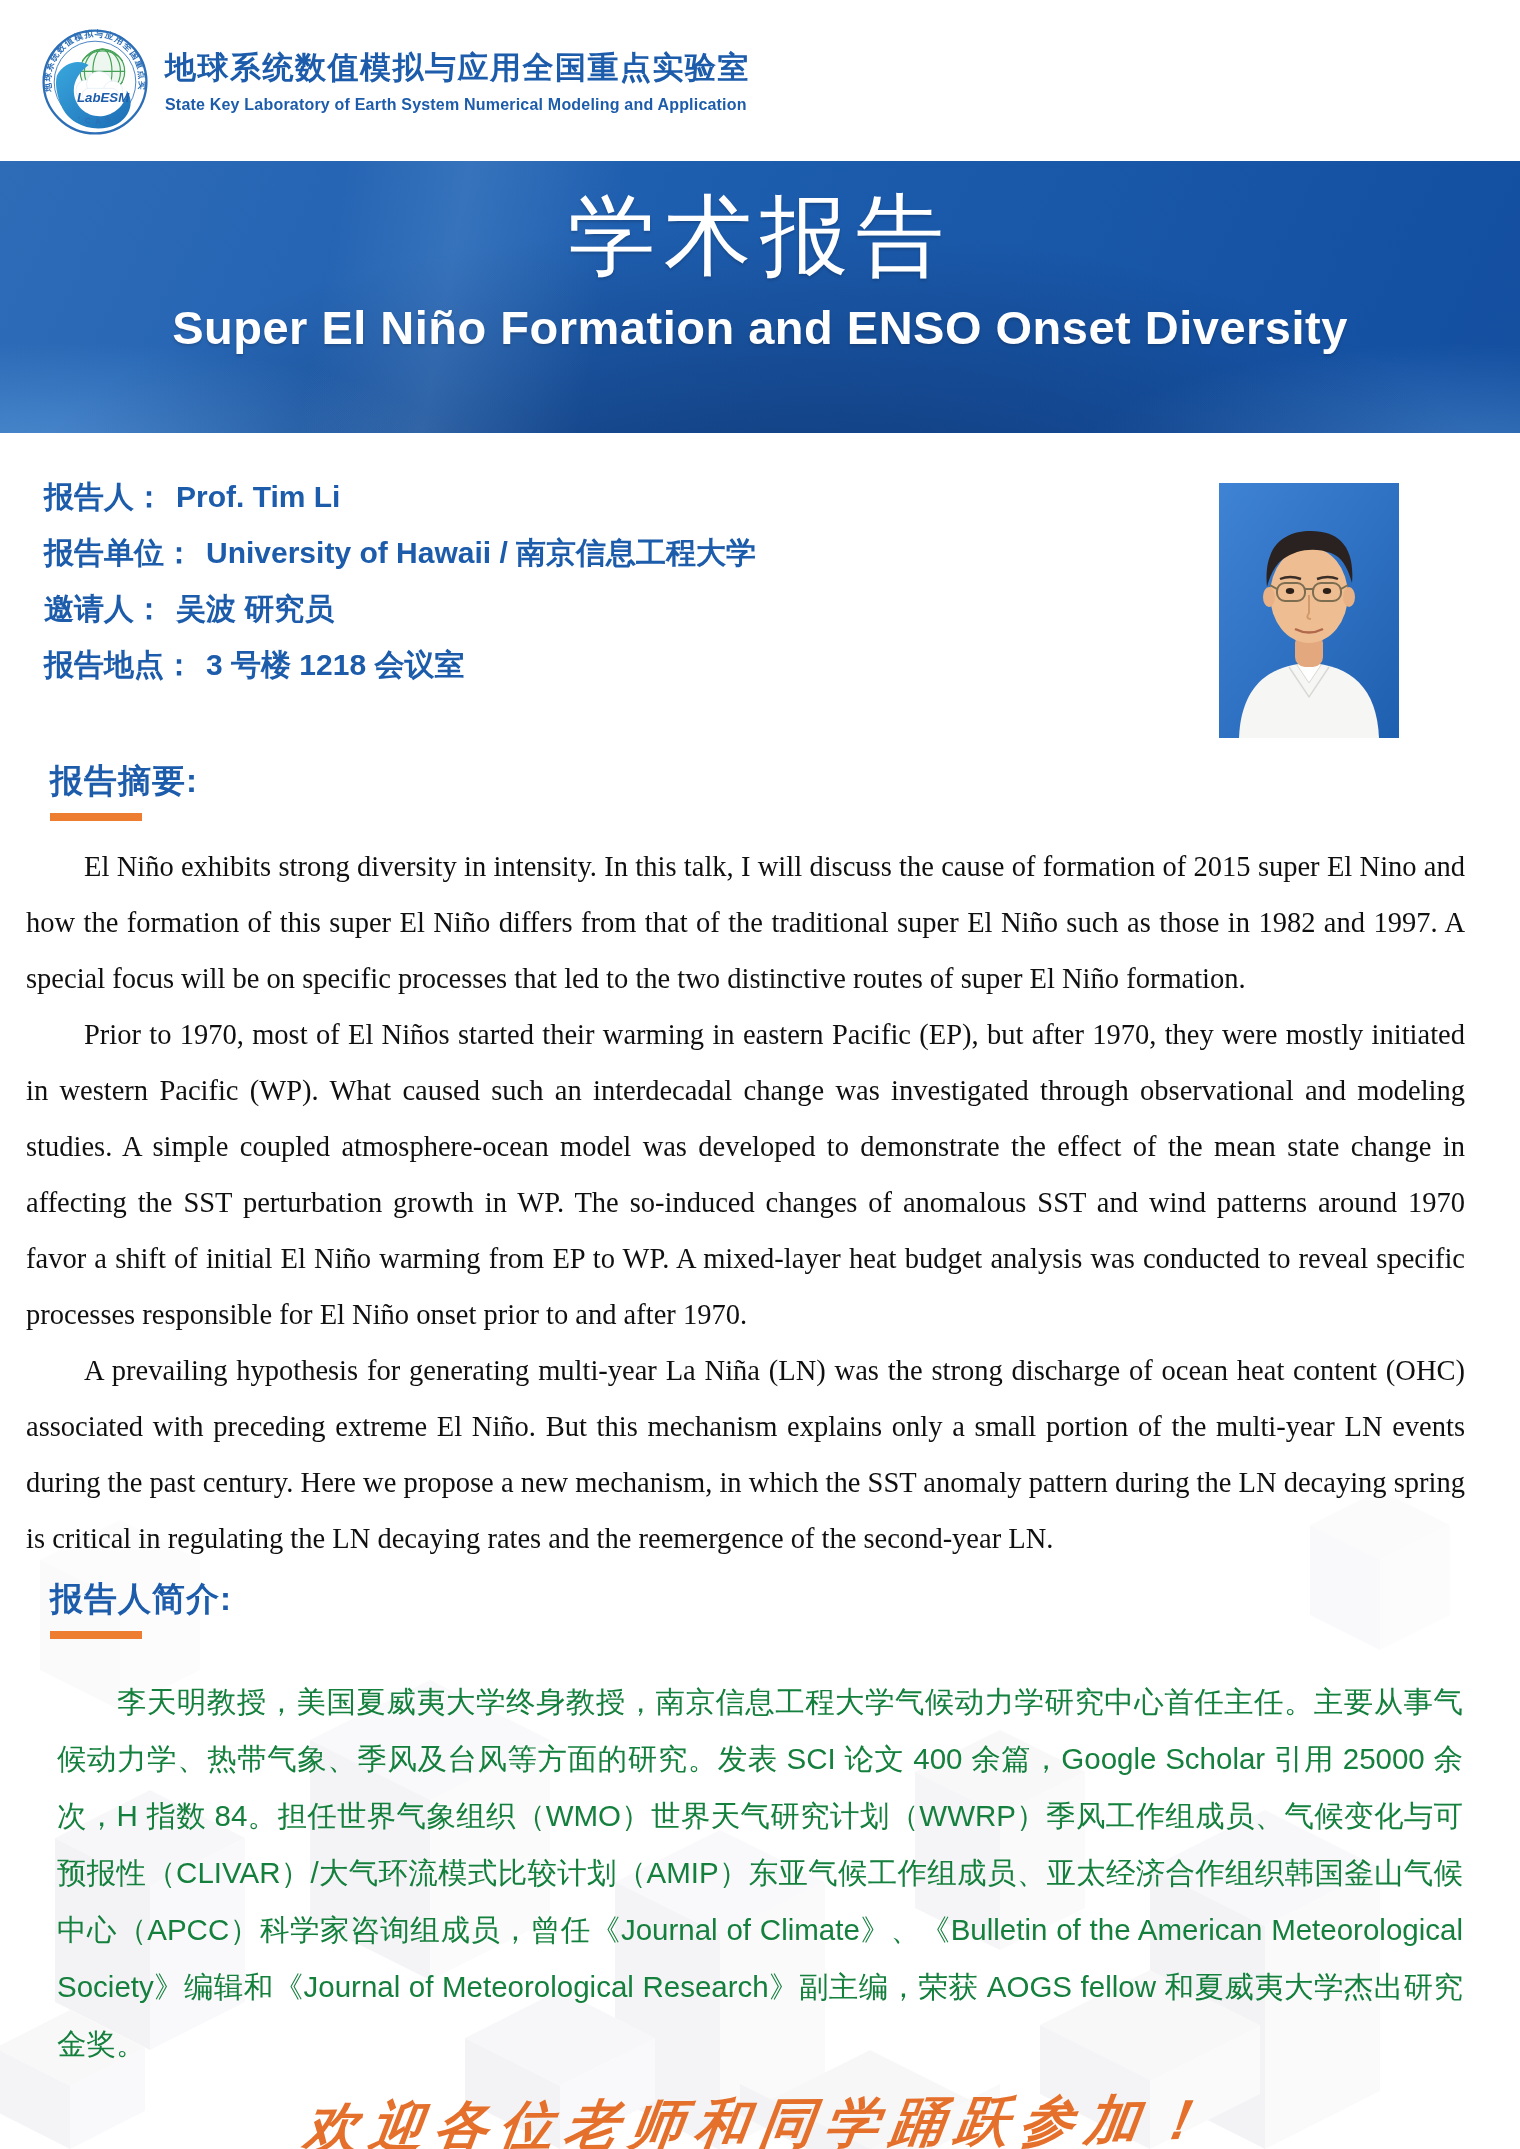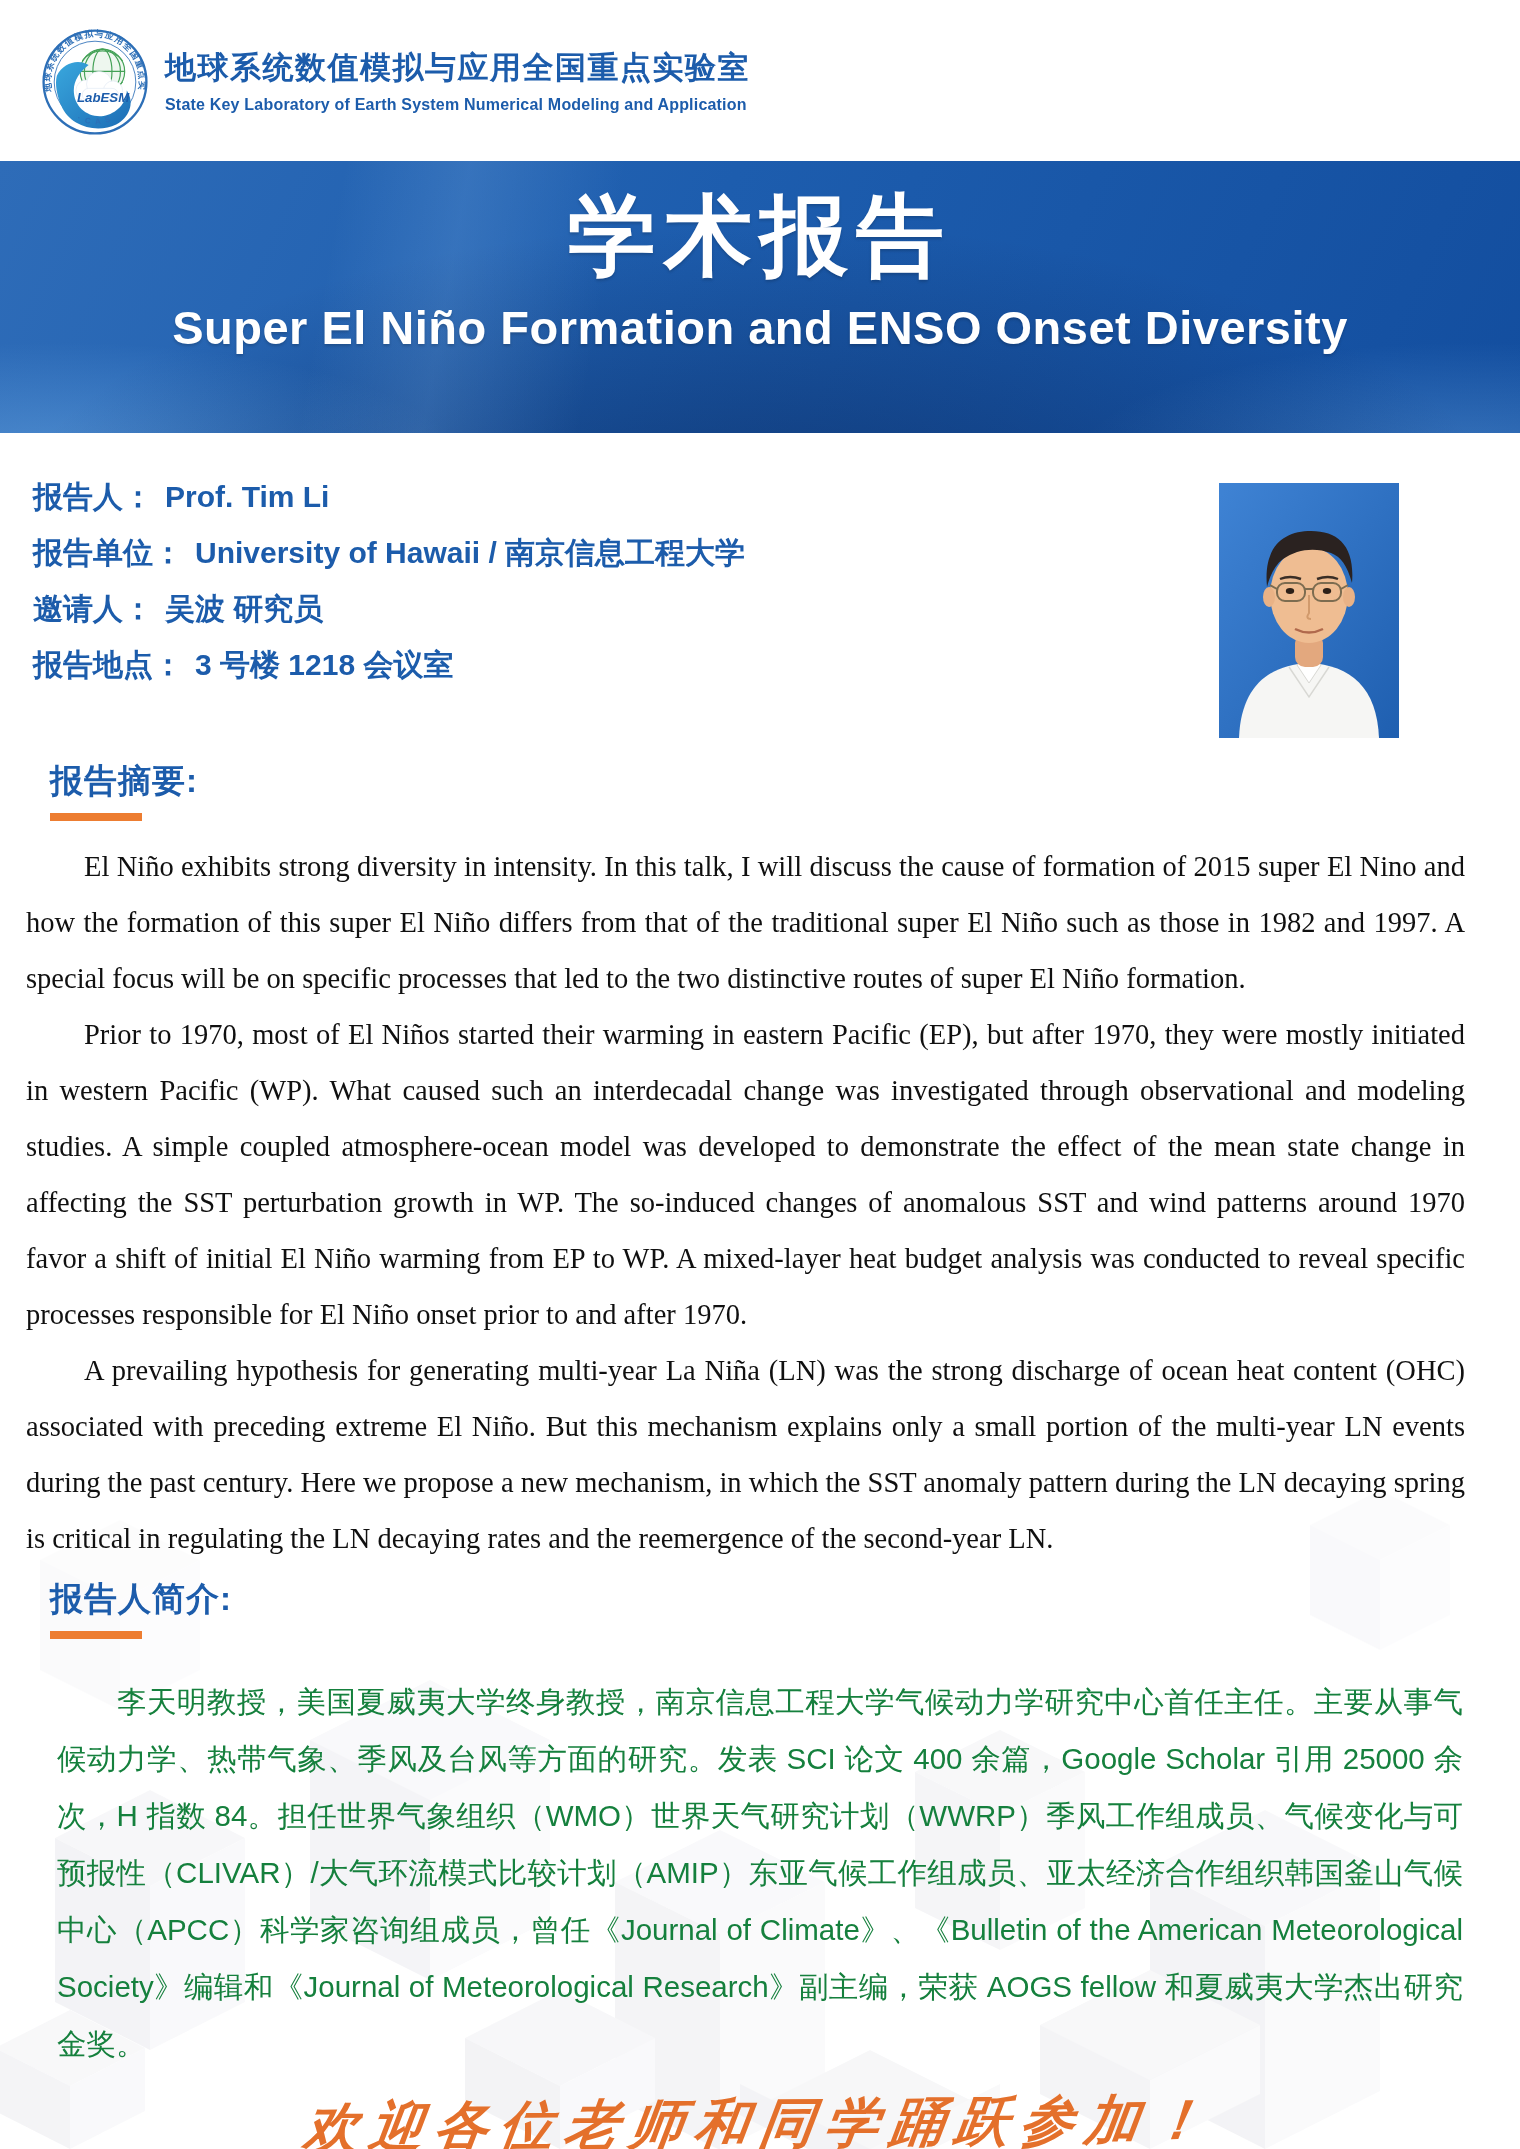--- a/index.html
+++ b/index.html
@@ -21,25 +21,25 @@
   
   .banner {
     height:272px; text-align:center; color:#ffffff; overflow:hidden;
     background:
       linear-gradient(100deg, rgba(255,255,255,0) 22%, rgba(173,216,255,0.14) 30%, rgba(255,255,255,0) 40%),
       radial-gradient(ellipse 1250px 560px at 50% 150%, rgba(6,28,74,0.60), rgba(6,28,74,0) 62%),
       radial-gradient(ellipse 620px 190px at 4% 112%, rgba(140,200,250,0.38), rgba(140,200,250,0) 65%),
       radial-gradient(ellipse 620px 190px at 97% 112%, rgba(140,200,250,0.32), rgba(140,200,250,0) 65%),
       linear-gradient(115deg, #2e6cb8 0%, #1d5dae 45%, #134e9f 100%);
   }
-  .banner-title { font-size:88px; font-weight:bold; letter-spacing:8px; padding-top:16px; text-shadow:0 2px 3px rgba(0,0,0,0.18); }
+  .banner-title { font-size:88px; font-weight:normal; letter-spacing:8px; padding-top:16px; text-shadow:0 2px 3px rgba(0,0,0,0.18); }
   .banner-subtitle { font-size:47px; font-weight:bold; margin-top:4px; letter-spacing:0.5px; text-shadow:0 2px 3px rgba(0,0,0,0.18); }
 
   
-  .details { position:relative; margin:36px 55px 0 33px; min-height:282px; }
+  .details { position:relative; margin:36px 55px 0 44px; min-height:282px; }
   .detail-line { font-size:30px; font-weight:bold; color:#1c5cab; line-height:56px; white-space:nowrap; }
   .detail-line .value { margin-left:12px; }
   .photo-frame { position:absolute; top:14px; right:66px; width:180px; height:255px; }
   .photo-frame svg { width:100%; height:100%; display:block; }
 
   
   .section-head { margin:8px 55px 0 50px; }
   .section-head.second { margin-top:10px; }
   .section-title { display:inline-block; font-size:33px; font-weight:bold; color:#1c5cab; letter-spacing:1px; }
   .head-bar { width:92px; height:8px; background:#ed7d31; margin-top:9px; }

